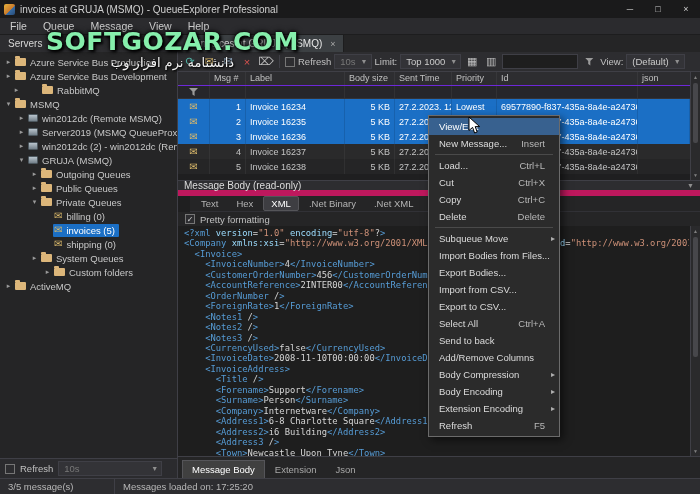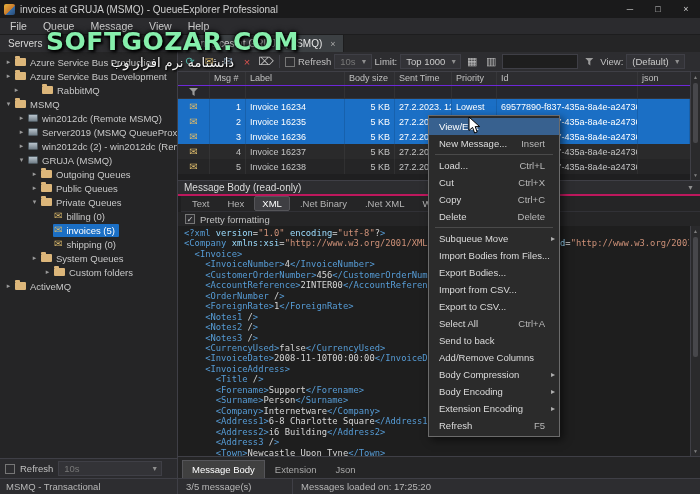--- a/index.html
+++ b/index.html
@@ -77,23 +77,23 @@
   .c7{width:52px;flex:0 0 auto;border-right:none;}
   .cell.num{justify-content:flex-end;}
   .env{ color:#d9b86a; font-size:10px; line-height:10px; }
 
   .vscroll { position:absolute; width:10px; background:#2a2a2c; border-left:1px solid #3f3f46; }
   .vs-grid { right:0; top:20px; height:108px; }
   .vs-arrow { height:10px; display:flex; align-items:center; justify-content:center; font-size:5px; color:#808080; }
   .vs-thumb { position:absolute; left:2px; right:2px; background:#47474b; border-radius:2px; }
 
   
-  .mb-header { position:absolute; left:0; right:0; top:128px; height:16px; background:#2d2d30; border-top:1px solid #3f3f46; border-bottom:2px solid #be185d; display:flex; align-items:center; padding:0 6px; font-size:10px; color:#dcdcdc; }
+  .mb-header { position:absolute; left:0; right:0; top:128px; height:16px; background:#2d2d30; border-top:1px solid #3f3f46; border-bottom:6px solid #be185d; display:flex; align-items:center; padding:0 6px; font-size:10px; color:#dcdcdc; }
   .mb-header .panel-menu { margin-left:auto; font-size:7px; color:#8f8f8f; }
-  .mb-tabs { position:absolute; left:3px; right:0; top:144px; height:16px; background:#252526; display:flex; align-items:center; gap:2px; padding:0 3px; border-bottom:1px solid #313136; }
+  .mb-tabs { position:absolute; left:12px; right:0; top:144px; height:16px; background:#252526; display:flex; align-items:center; gap:2px; padding:0 3px; border-bottom:1px solid #313136; }
   .mb-tab { font-size:9.5px; color:#b4b4b4; padding:1px 7px; border:1px solid transparent; }
   .mb-tab.active { background:#3e3e42; border:1px solid #555559; color:#ffffff; border-radius:2px; }
   .pretty-row { position:absolute; left:0; right:0; top:160px; height:14px; display:flex; align-items:center; gap:5px; padding:0 7px; background:#252526; }
   .xml-wrap { position:absolute; left:0; right:0; top:174px; bottom:22px; background:#1e1e1e; overflow:hidden; }
   .xml-code { position:absolute; left:6px; top:2px; right:11px; bottom:0; overflow:hidden; }
   .x-line { font-family:"DejaVu Sans Mono", monospace; font-size:8.8px; line-height:10.45px; white-space:pre; color:#d4d4d4; }
   .x-t { color:#569cd6; } .x-a { color:#9cdcfe; } .x-s { color:#ce9178; } .x-v { color:#d6d6d6; }
   .vs-xml { right:0; top:0; bottom:0; }
 
   .bottom-tabs { position:absolute; left:0; right:0; bottom:0; height:22px; background:#252526; border-top:1px solid #3f3f46; display:flex; align-items:flex-end; gap:1px; padding:0 4px; }
@@ -464,21 +464,20 @@
     </div>
 
     <div class="bottom-tabs" id="bottom-tabs">
         <span class="b-tab active">Message Body</span>
         <span class="b-tab">Extension</span>
         <span class="b-tab">Json</span>
       </div>
   </div>
 
   <div class="statusbar">
-    <span class="sb-sec sb-1">MSMQ - Transactional</span>
     <span class="sb-sec sb-2">3/5 message(s)</span>
     <span class="sb-sec sb-3">Messages loaded on: 17:25:20</span>
   </div>
 
   <div class="context-menu" id="context-menu">
       <div class="cm-item hl">
         <span class="cm-label">View/Edit</span>
       </div>
       <div class="cm-item">
         <span class="cm-label">New Message...</span>

